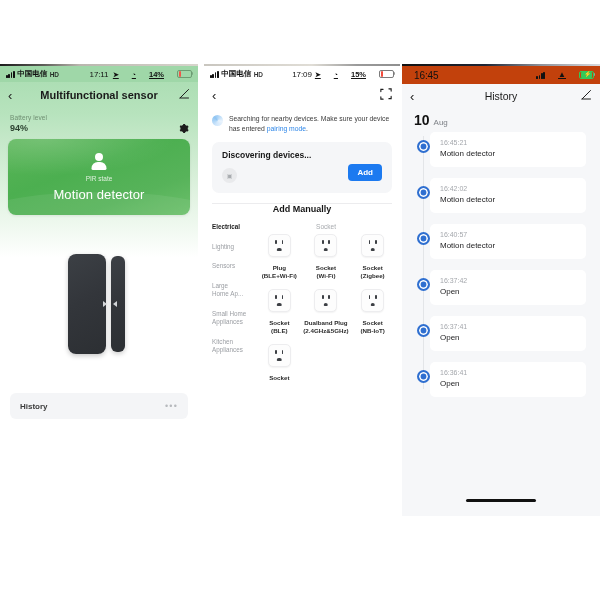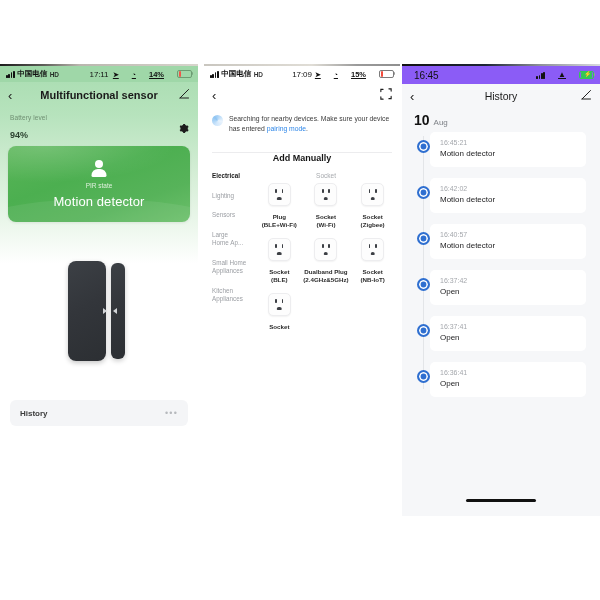--- a/index.html
+++ b/index.html
@@ -60,21 +60,21 @@
     background:linear-gradient(180deg,#a8dcb0 0%,#b7e3bd 30%,#d6eed7 68%,#eef8ee 100%);
     padding-bottom:8px;
   }
   .left .statusbar{background:#9fd7a8;}
   .batt-green{border-color:#6c9d73;}
   .batt-green .fill{background:#f0564a;}
   .batt-green:after{background:#7ba882;}
 
   .batt-row{padding:6px 10px 2px 10px;position:relative;}
   .batt-label{font-size:6.5px;color:#6f8f72;letter-spacing:.1px;}
-  .batt-val{font-size:9px;color:#2c4230;font-weight:bold;margin-top:9px;}
+  .batt-val{font-size:9px;color:#2c4230;font-weight:bold;margin-top:2px;}
   .gear{position:absolute;right:9px;top:12px;}
 
   .greencard{
     margin:4px 8px 0 8px;height:76px;border-radius:8px;
     background:
       radial-gradient(120% 80% at 20% 0%,rgba(255,255,255,.18) 0%,rgba(255,255,255,0) 60%),
       linear-gradient(160deg,#59b557 0%,#4caf50 40%,#57b35a 72%,#6cc06b 100%);
     position:relative;display:flex;flex-direction:column;align-items:center;justify-content:center;
     box-shadow:0 1px 3px rgba(0,0,0,.08);
     overflow:hidden;
@@ -140,21 +140,21 @@
     display:inline-block;position:relative;box-shadow:0 1px 1.5px rgba(0,0,0,.05);}
   .socket .pin{position:absolute;top:5px;width:1.6px;height:4.2px;background:#3c3f44;border-radius:.8px;}
   .socket .p1{left:6.5px;}
   .socket .p2{right:6.5px;}
   .socket .gnd{position:absolute;bottom:5px;left:50%;transform:translateX(-50%);width:4.5px;height:3px;
     background:#3c3f44;border-radius:2px 2px 1px 1px;}
   .plabel{font-size:6.2px;color:#2b2b2b;font-weight:bold;margin-top:3px;line-height:1.3;}
   .psub{font-size:6.2px;color:#2b2b2b;font-weight:bold;line-height:1.3;}
 
   
-  .right .statusbar{background:#8b5cf6;height:18px;}
+  .right .statusbar{background:#c2410c;height:18px;}
   .right .sb-time{text-align:left;left:12px;right:auto;font-size:10px;}
   .right .navbar{background:#f6f7f9;height:24px;}
   .right .nav-title{font-size:10.5px;font-weight:500;}
   .daterow{padding:4px 12px 2px 12px;display:flex;align-items:baseline;gap:4px;}
   .dnum{font-size:14px;font-weight:bold;color:#131313;}
   .dmon{font-size:8px;color:#7d8086;}
   .timeline{position:relative;margin-top:2px;padding-left:28px;}
   .timeline:before{content:"";position:absolute;left:20.5px;top:4px;bottom:8px;width:1px;background:#e3e5e8;}
   .tl-item{position:relative;margin-bottom:11px;}
   .tl-dot{position:absolute;left:-13px;top:8px;width:9px;height:9px;border-radius:50%;
@@ -273,20 +273,27 @@
           <path d="M1 4.2V1.6h2.6M10.4 1h2.6v2.6M13 9.8v2.6h-2.6M3.6 13H1v-2.6"></path>
         </svg>
       </span>
     </div>
 
     <div class="search-note">
       <span class="spinner"></span>
       <span class="search-txt"><span>Searching for nearby devices. Make sure your device has entered </span><span class="lnk">pairing mode</span><span>.</span></span>
     </div>
 
+    <div class="disc-card">
+      <div class="disc-title">Discovering devices...</div>
+      <div class="disc-thumb">
+          <span>▣</span>
+        </div>
+      <button class="addbtn">Add</button>
+    </div>
 
     <div class="divider"></div>
     <div class="addman">Add Manually</div>
 
     <div class="catgrid">
       <div class="cats">
         <div class="cat active">Electrical</div>
         <div class="cat">Lighting</div>
         <div class="cat">Sensors</div>
         <div class="cat" style="white-space:pre-line">Large

